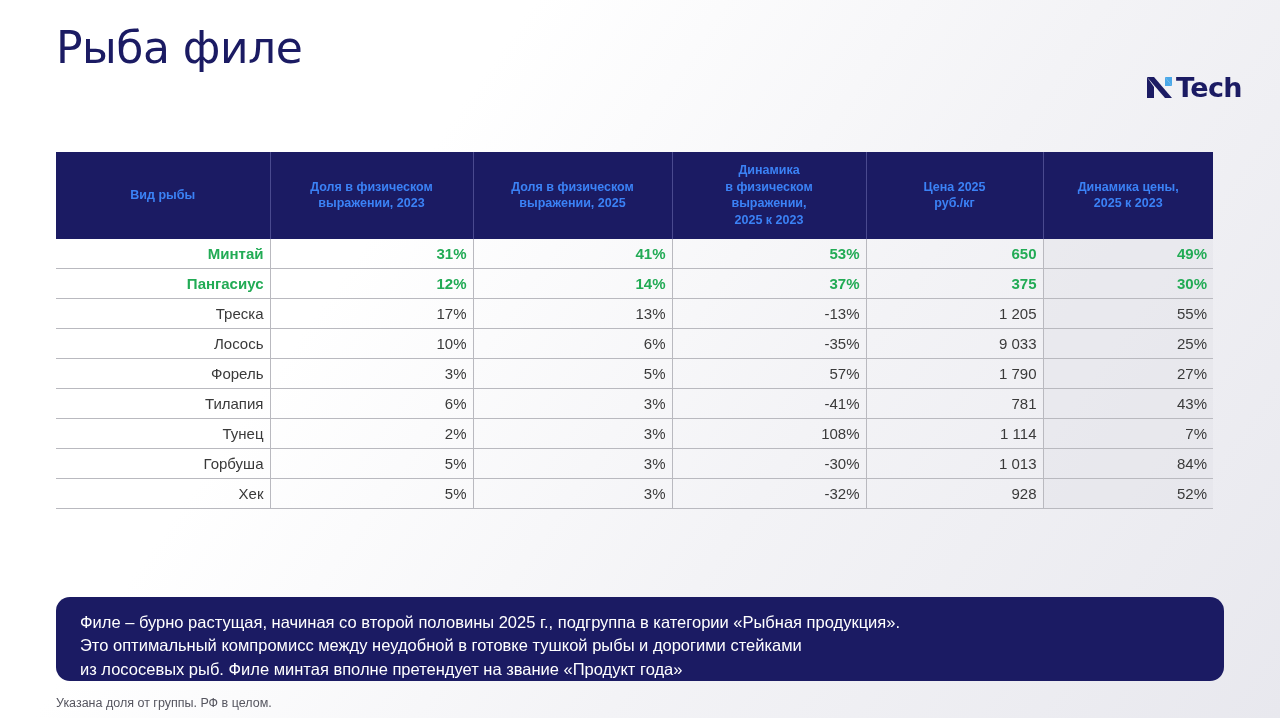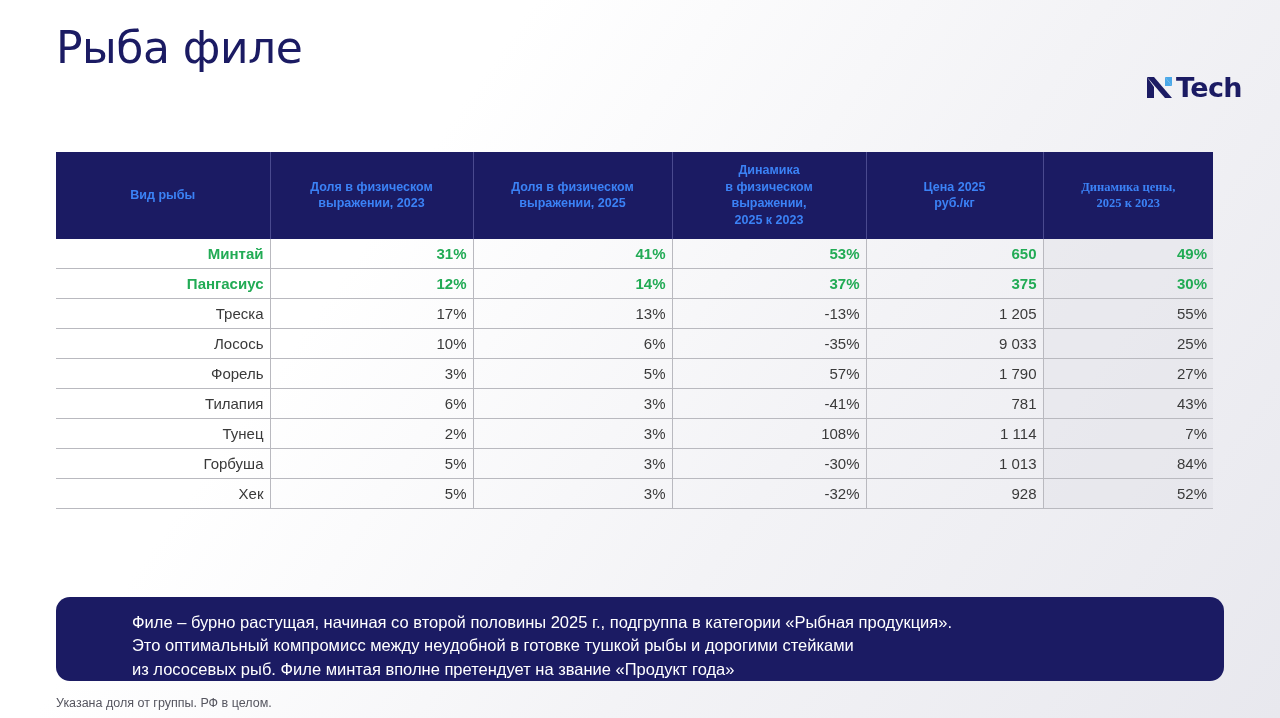--- a/index.html
+++ b/index.html
@@ -100,40 +100,39 @@
   }
   #fish-table tr.highlight td {
     color: #22ab55;
     font-weight: bold;
   }
   #fish-table td.col-last {
     background: rgba(226,226,232,0.48);
   }
   #fish-table th.col-last {
     background: #1b1b63;
-    font-family: Liberation Serif, serif;
   }
   .c0 { width: 214px; }
   .c1 { width: 203px; }
   .c2 { width: 199px; }
   .c3 { width: 194px; }
   .c4 { width: 177px; }
   .c5 { width: 170px; }
 
   
   #callout {
     position: absolute;
     left: 56px;
     top: 597px;
     width: 1168px;
     height: 84px;
     background: #1b1b63;
     border-radius: 14px;
     box-sizing: border-box;
-    padding: 14px 52px 0 76px;
+    padding: 14px 52px 0 24px;
   }
   #callout .callout-line {
     color: #ffffff;
     font-size: 16.5px;
     line-height: 1.41;
     white-space: nowrap;
   }
 
   
   #footnote {

